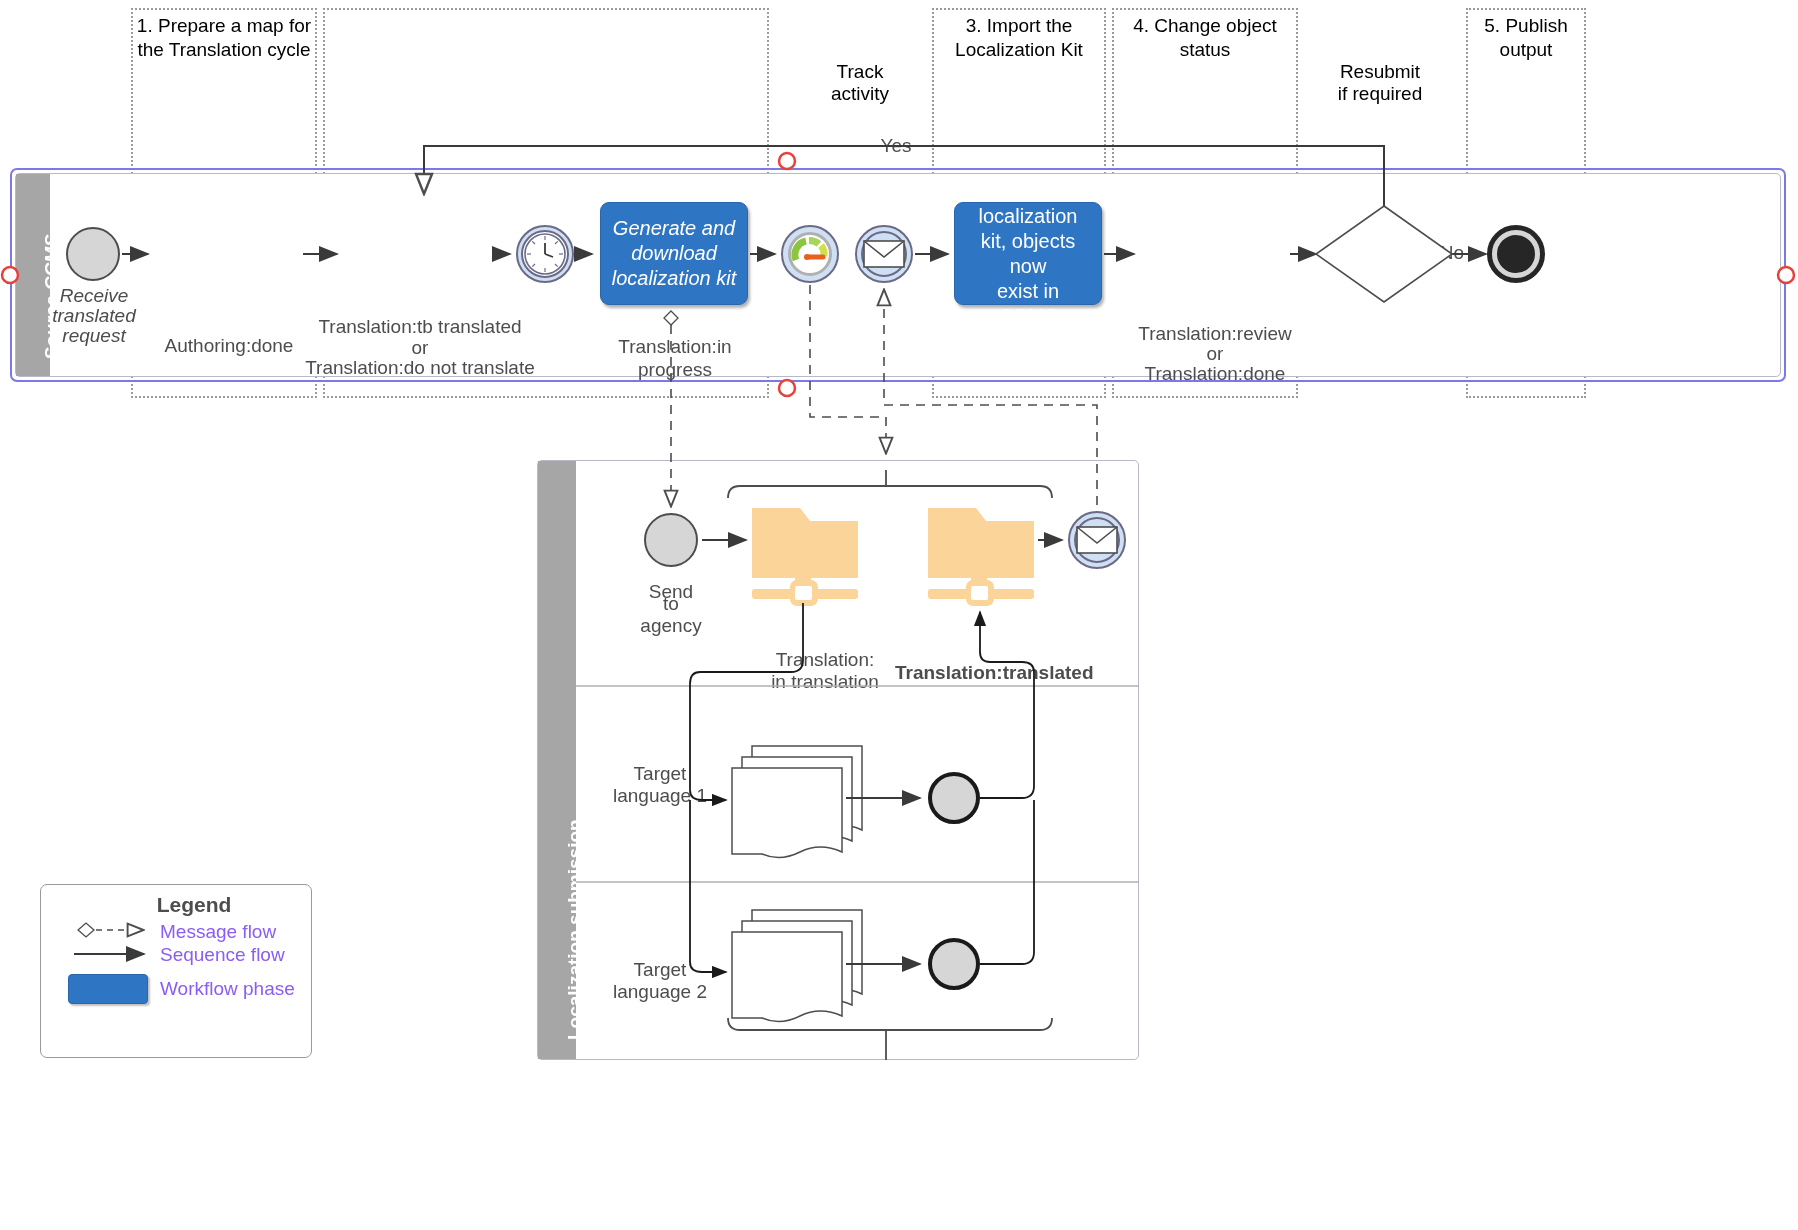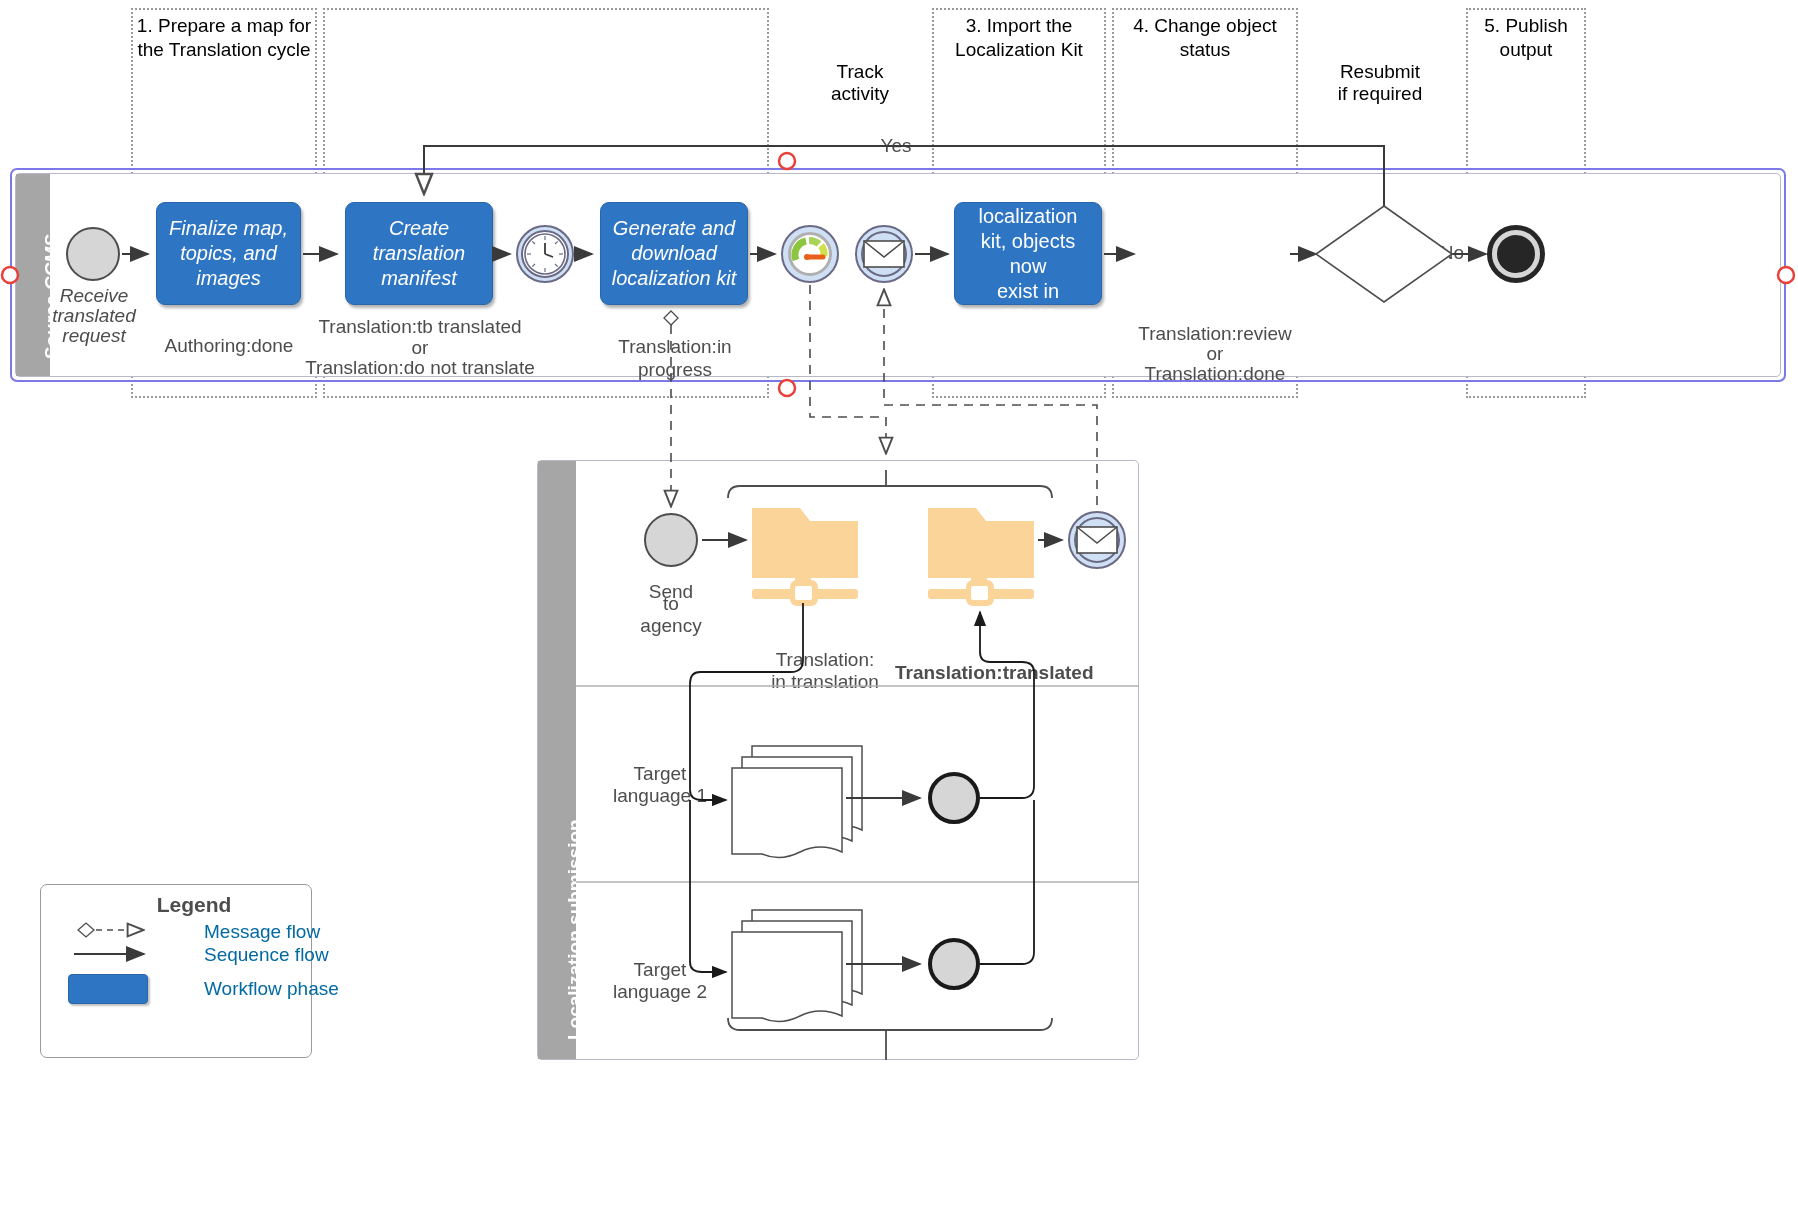--- a/index.html
+++ b/index.html
@@ -46,21 +46,21 @@
   .lbl.bold{font-weight:bold;}
 
   
   .gw-text{position:absolute;text-align:center;font-size:19px;line-height:23px;color:#4d4d4d;}
 
   
   .legend{position:absolute;border:1px solid #9a9a9a;border-radius:7px;background:#fff;
           box-sizing:border-box;}
   .legend-title{position:absolute;width:100%;text-align:center;font-size:21px;
                 font-weight:bold;color:#4d4d4d;}
-  .legend-text{position:absolute;font-size:19px;color:#0369a1;margin-left:44px;}
+  .legend-text{position:absolute;font-size:19px;color:#8b5cf6;}
   .legend-swatch{position:absolute;background:#2e75c4;border:1px solid #2a66ab;
                  border-radius:4px;box-shadow:2px 2px 2px rgba(0,0,0,.25);}
 </style>
 </head>
 <body>
 
 <div id="stage">
 
   <div class="phasebox" style="left:131px;top:8px;width:186px;height:390px;"></div>
   <div class="phasetitle" style="left:131px;top:14px;width:186px;">1. Prepare a map for</div>
@@ -89,30 +89,22 @@
   <div class="pool-outline" style="left:10px;top:168px;width:1776px;height:214px;"></div>
   <div class="pool-inner" style="left:15px;top:173px;width:1766px;height:204px;"></div>
   <div class="pool-band" style="left:16px;top:174px;width:34px;height:202px;"></div>
   <div class="pool-band-label italic" style="left:41px;top:360px;transform:rotate(-90deg);">Source CCMS</div>
 
   <div class="ev start" style="left:66px;top:227px;width:54px;height:54px;"></div>
   <div class="lbl italic" style="left:48px;top:284px;width:92px;">Receive</div>
   <div class="lbl italic" style="left:40px;top:304px;width:108px;">translated</div>
   <div class="lbl italic" style="left:48px;top:324px;width:92px;">request</div>
 
-  <div class="task blue" style="left:156px;top:202px;width:145px;height:103px;flex-direction:column;">
-    <span>Finalize map,</span>
-    <span>topics, and images</span>
-  </div>
   <div class="lbl" style="left:158px;top:334px;width:142px;">Authoring:done</div>
 
-  <div class="task blue" style="left:345px;top:202px;width:148px;height:103px;flex-direction:column;">
-    <span>Create translation</span>
-    <span>manifest</span>
-  </div>
   <div class="lbl" style="left:310px;top:315px;width:220px;">Translation:tb translated</div>
   <div class="lbl" style="left:310px;top:336px;width:220px;">or</div>
   <div class="lbl" style="left:300px;top:356px;width:240px;">Translation:do not translate</div>
 
   <div class="ev msg-outer" style="left:516px;top:225px;width:58px;height:58px;"></div>
   <div class="ev msg-inner" style="left:521px;top:230px;width:48px;height:48px;background:#ffffff;"></div>
 
   <div class="task blue" style="left:600px;top:202px;width:148px;height:103px;flex-direction:column;">
     <span>Generate and</span>
     <span>download</span>

